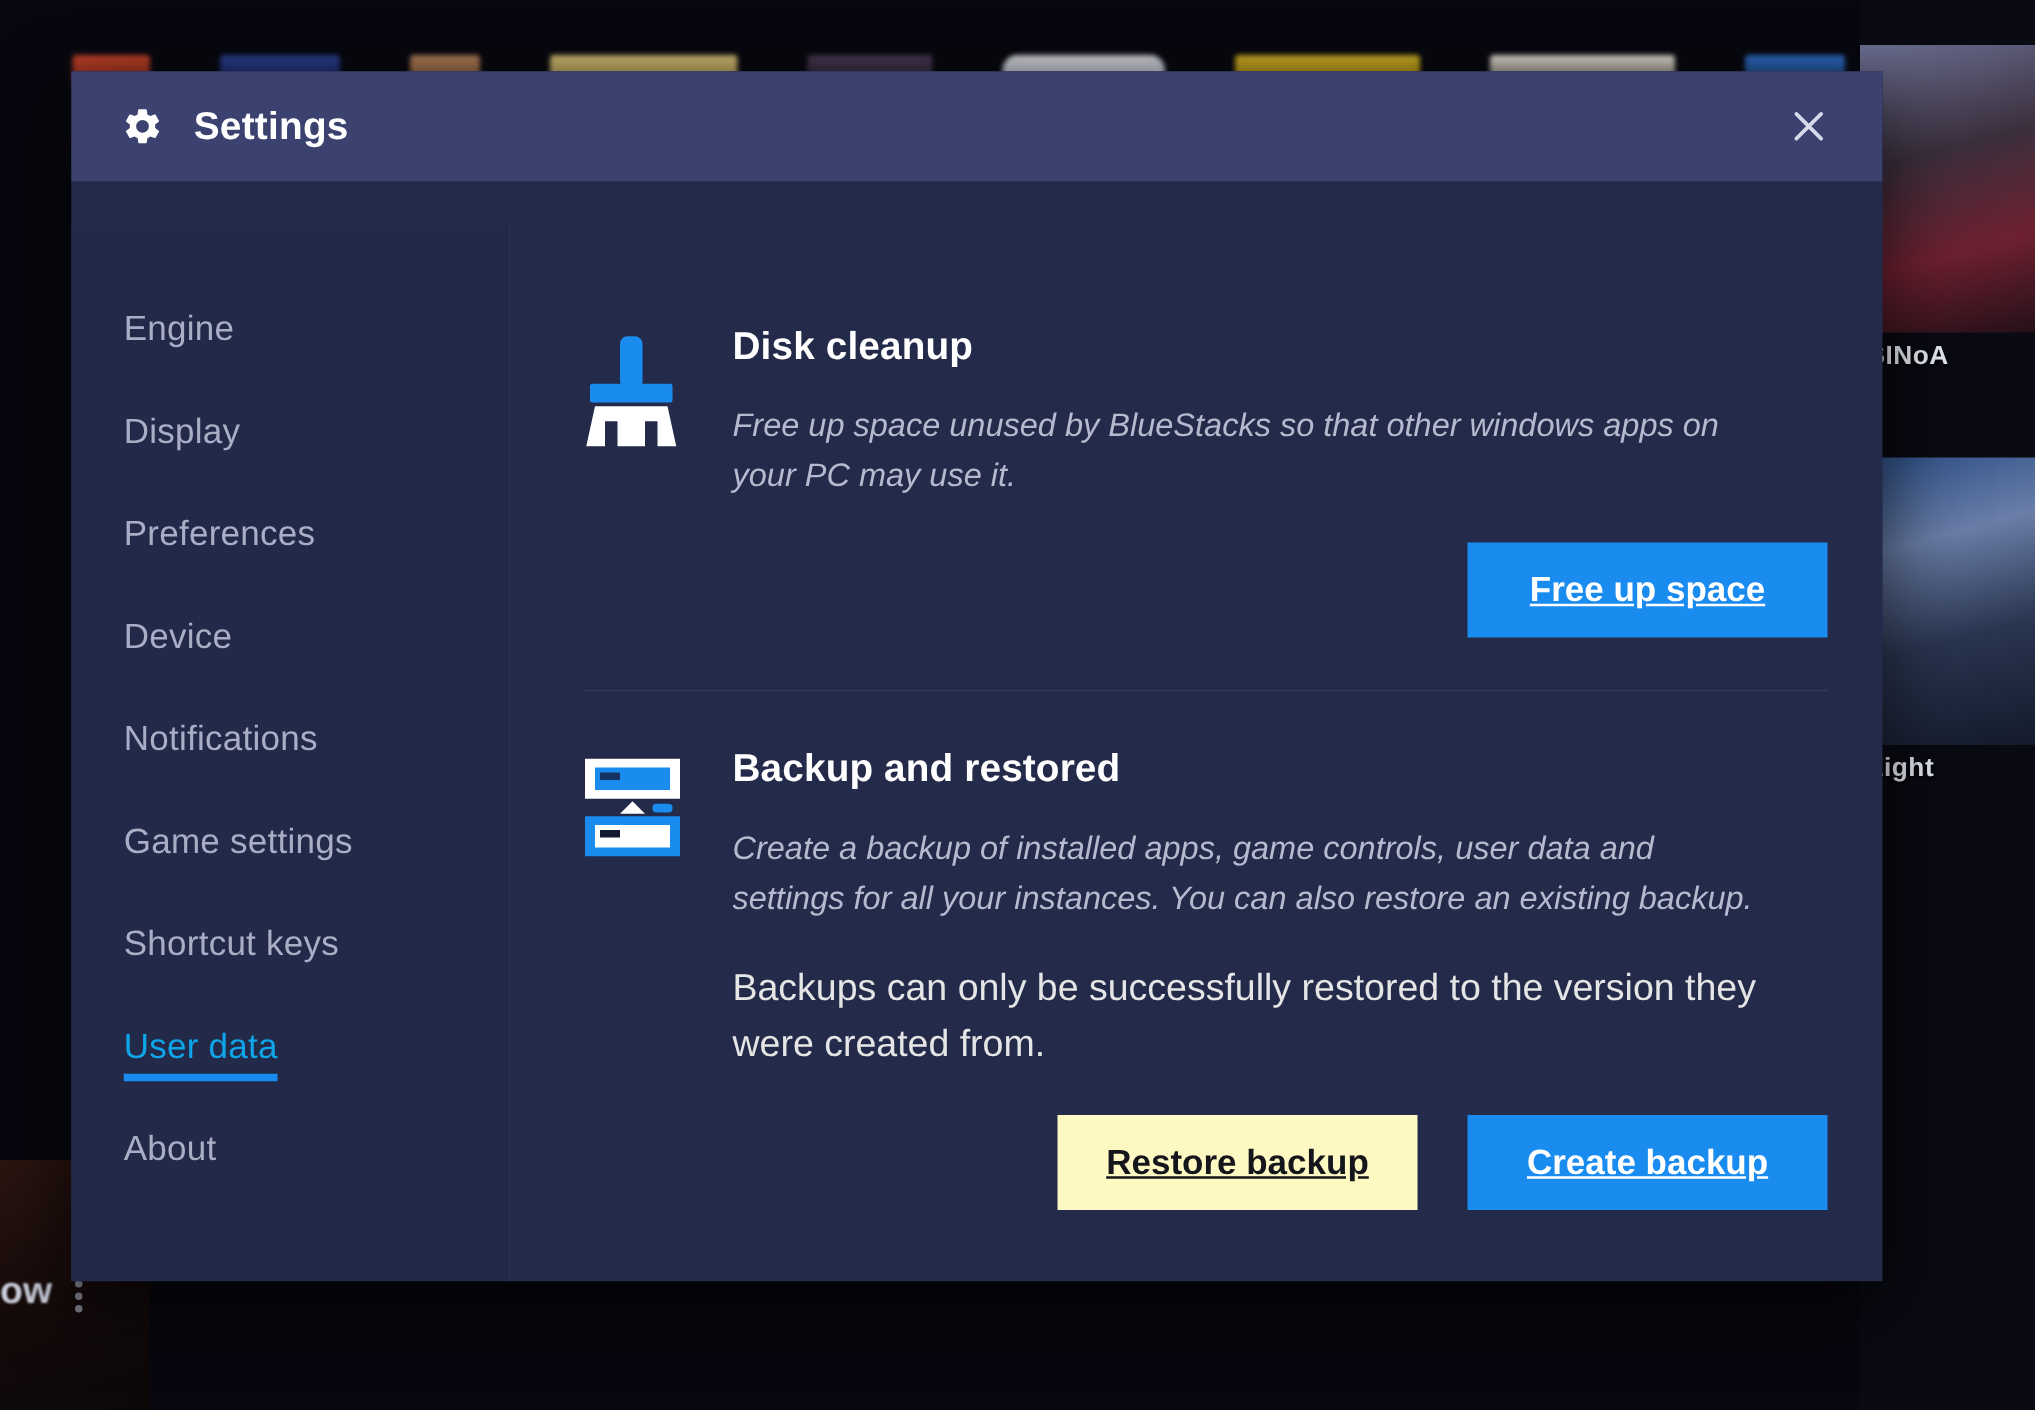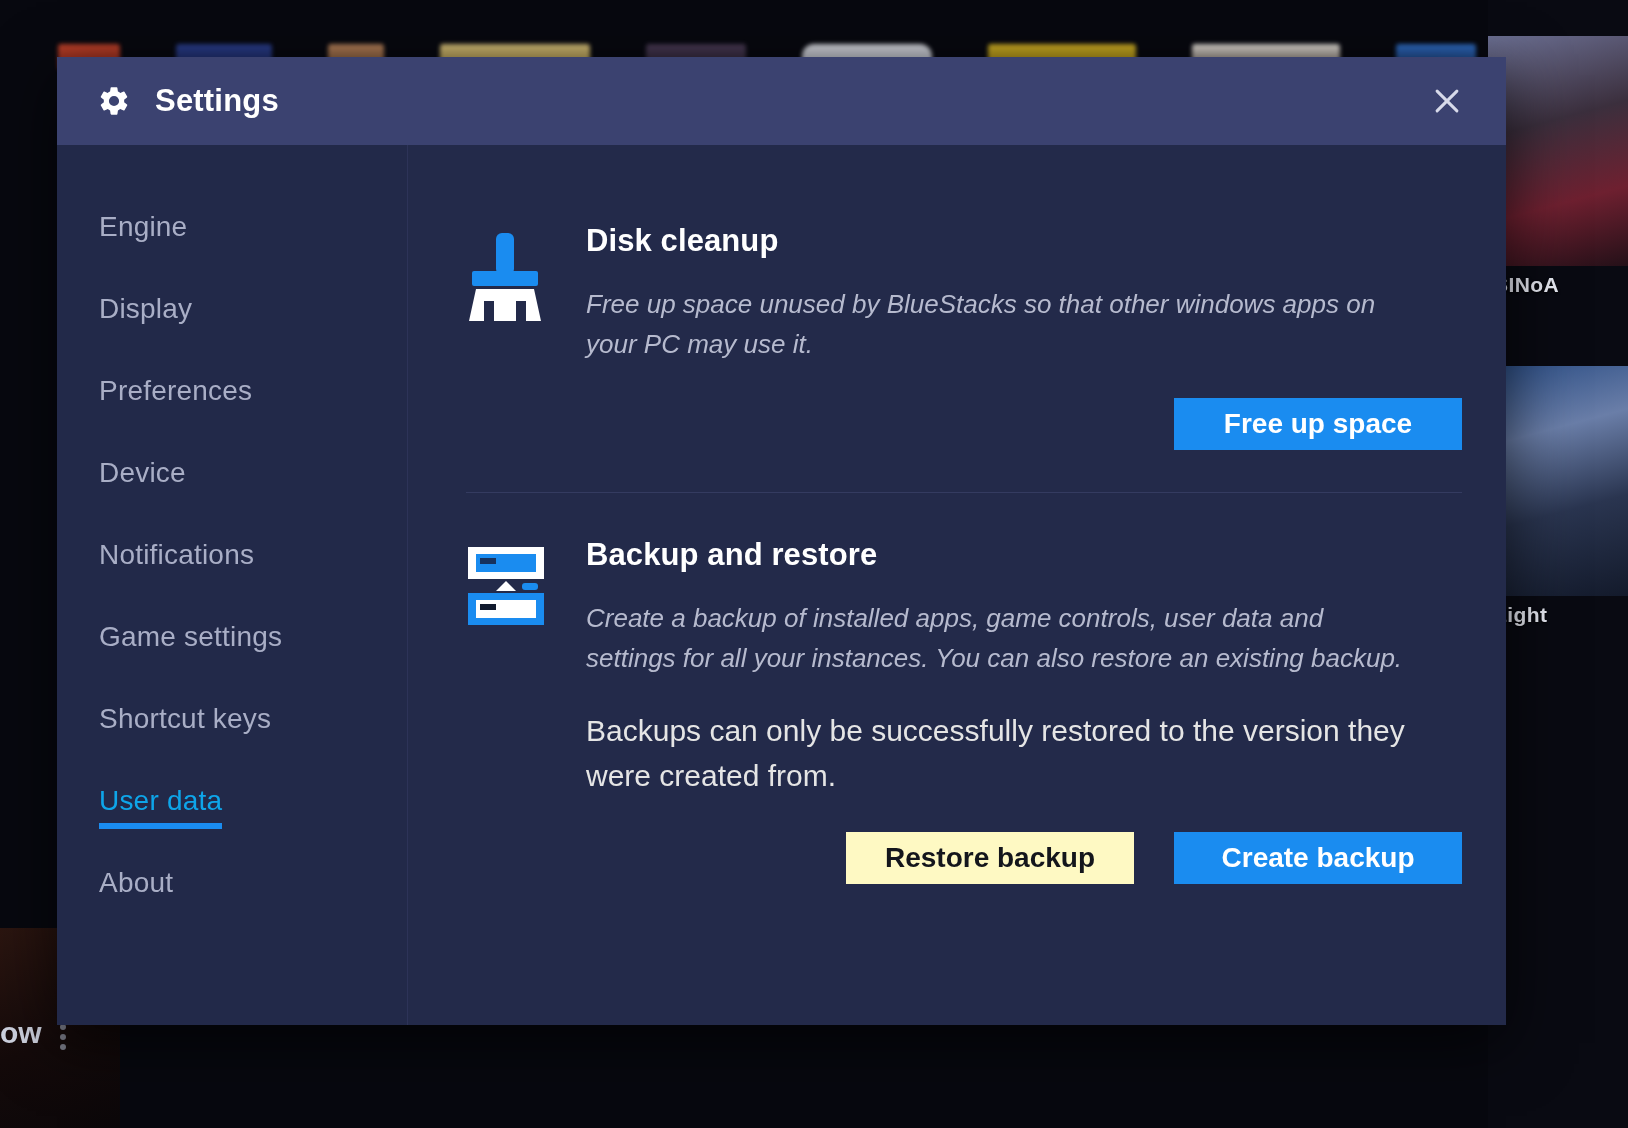--- a/index.html
+++ b/index.html
@@ -52,20 +52,21 @@
   }
 
   
   #modal {
     position:absolute; left:57px; top:57px;
     width:1449px; height:968px;
     background:#232a4a;
     box-shadow:0 18px 60px rgba(0,0,0,.65);
     display:flex; flex-direction:column;
     overflow:hidden;
+    gap:36px;
   }
 
   #titlebar {
     height:88px; background:#3b4270; flex:none;
     display:flex; align-items:center; padding:0 0 0 40px;
     position:relative;
   }
   #gear { width:34px; height:34px; flex:none; }
   #title {
     color:#ffffff; font-size:31px; font-weight:bold; margin-left:24px;
@@ -114,24 +115,25 @@
     max-width:830px;
     font-style:italic;
   }
   .sec-warn {
     color:#e5e5e5; font-size:30px; line-height:1.5; margin-top:30px;
     max-width:830px;
   }
 
   .btn-row { display:flex; justify-content:flex-end; gap:40px; margin-top:34px; }
   .btn {
-    height:52px; min-width:288px; padding:0 26px;
+    height:76px; min-width:288px; padding:0 26px;
     display:flex; align-items:center; justify-content:center;
     font-size:28px; font-weight:bold; cursor:pointer; border:none;
     font-family:"Liberation Sans", sans-serif;
+    text-decoration:underline;
   }
   .btn-primary { background:#1a8cf0; color:#ffffff; }
   .btn-light   { background:#fef9c3; color:#14161c; }
 
   .divider {
     height:1px; background:#343b60; margin:42px 0 0 0;
   }
   .sec-gap { height:44px; }
 </style>
 </head>
@@ -247,21 +249,21 @@
             <rect x="10" y="9" width="60" height="18" fill="#1a8cf0"></rect>
             <rect x="14" y="13" width="16" height="6" fill="#16325e"></rect>
             <rect x="2" y="48" width="76" height="32" fill="#1a8cf0"></rect>
             <rect x="10" y="55" width="60" height="18" fill="#ffffff"></rect>
             <rect x="14" y="59" width="16" height="6" fill="#111a2e"></rect>
             <path d="M40 36 L50 46 L30 46 Z" fill="#ffffff"></path>
             <rect x="56" y="38" width="16" height="7" rx="3" fill="#1a8cf0"></rect>
           </svg>
         </div>
         <div class="sec-main">
-          <div class="sec-title">Backup and restore</div>
+          <div class="sec-title">Backup and restored</div>
           <div class="sec-desc">Create a backup of installed apps, game controls, user data and settings for all your instances. You can also restore an existing backup.</div>
           <div class="sec-warn">Backups can only be successfully restored to the version they were created from.</div>
           <div class="btn-row">
             <button class="btn btn-light">Restore backup</button>
             <button class="btn btn-primary">Create backup</button>
           </div>
         </div>
       </div>
 
     </div>

